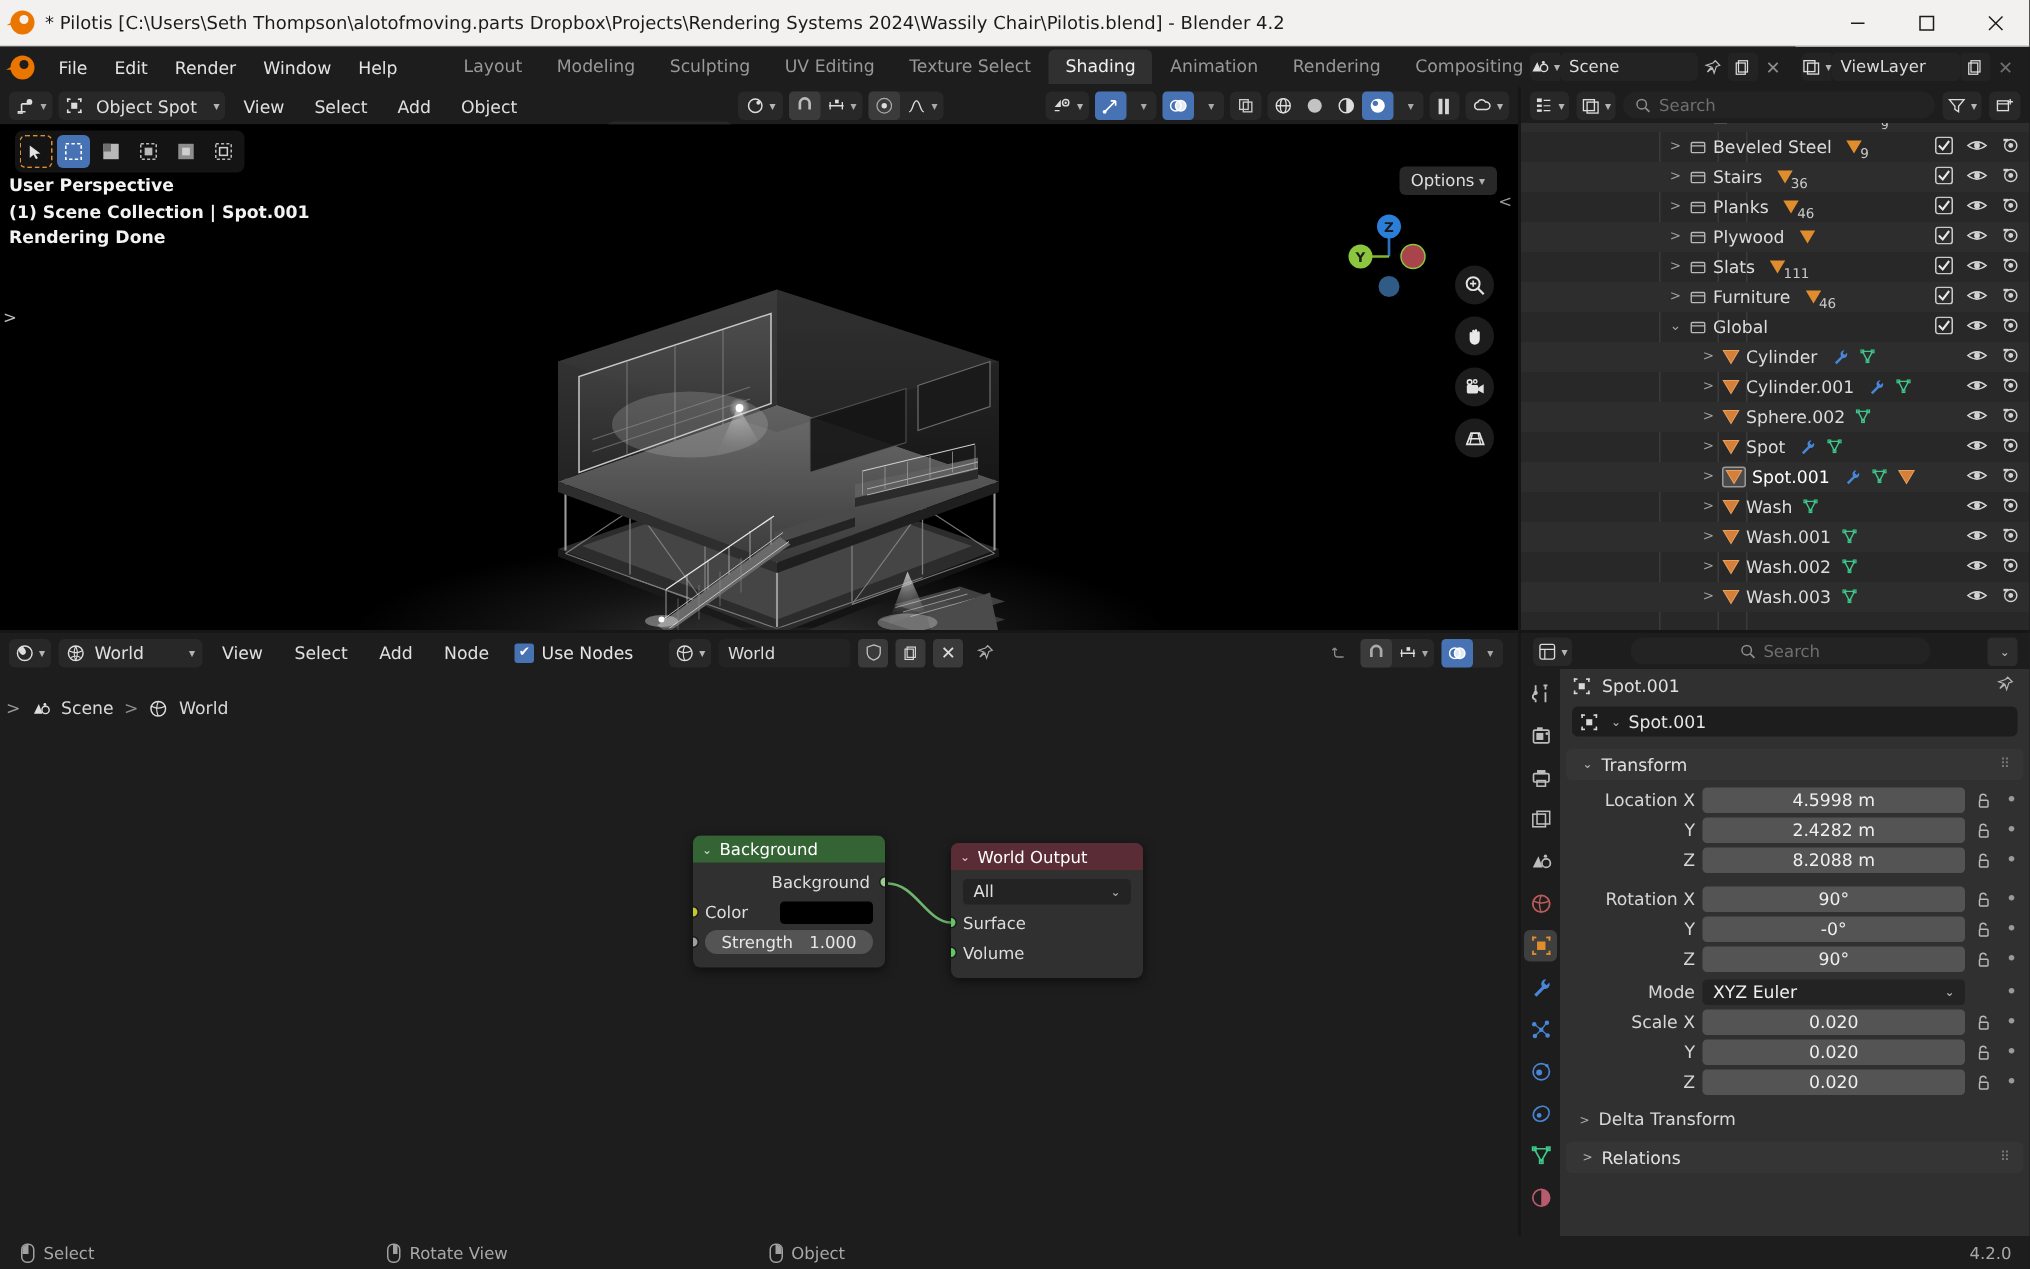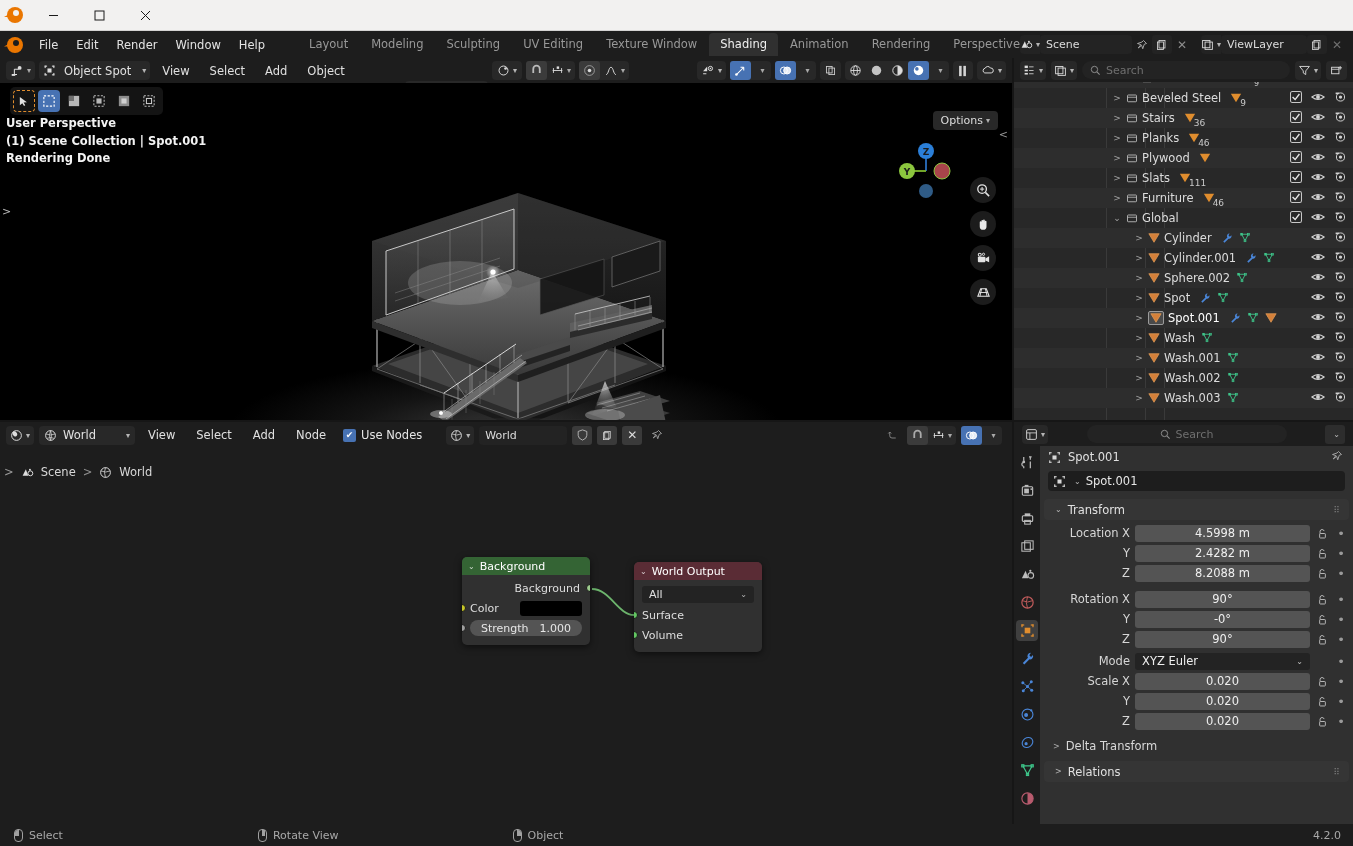--- a/index.html
+++ b/index.html
@@ -206,20 +206,21 @@
 </style>
 </head>
 <body>
 
 <div class="app">
 
   <div class="titlebar">
     <div class="tb-icon">
       <div class="blender-logo"></div>
     </div>
+    <div class="tb-title">* Pilotis [C:\Users\Seth Thompson\alotofmoving.parts Dropbox\Projects\Rendering Systems 2024\Wassily Chair\Pilotis.blend] - Blender 4.2</div>
     <div class="wincontrols">
       <div class="wc">
         <svg width="11" height="11" viewBox="0 0 11 11">
             <line x1="1" y1="5.5" x2="10" y2="5.5" stroke="#1b1b1b" stroke-width="1"></line>
           </svg>
       </div>
       <div class="wc">
         <svg width="11" height="11" viewBox="0 0 11 11">
             <rect x="1" y="1" width="9" height="9" fill="none" stroke="#1b1b1b" stroke-width="1"></rect>
           </svg>
@@ -240,25 +241,25 @@
     <div class="menu-item">File</div>
     <div class="menu-item">Edit</div>
     <div class="menu-item">Render</div>
     <div class="menu-item">Window</div>
     <div class="menu-item">Help</div>
     <div class="ws-tabs">
       <div class="ws-tab">Layout</div>
       <div class="ws-tab">Modeling</div>
       <div class="ws-tab">Sculpting</div>
       <div class="ws-tab">UV Editing</div>
-      <div class="ws-tab">Texture Window</div>
+      <div class="ws-tab">Texture Select</div>
       <div class="ws-tab active">Shading</div>
       <div class="ws-tab">Animation</div>
       <div class="ws-tab">Rendering</div>
-      <div class="ws-tab">Perspective</div>
+      <div class="ws-tab">Compositing</div>
       <div class="ws-tab">Geometry No</div>
     </div>
   </div>
 
   <div class="scene-block">
     <div class="icon-btn" style="border-radius:4px 0 0 4px;">
       <svg width="13" height="13" viewBox="0 0 16 16">
           <path d="M2 12 L6 4 L9 12 Z" fill="#ddd"></path>
           <circle cx="11.5" cy="9" r="3" fill="none" stroke="#ddd" stroke-width="1.2"></circle>
           <circle cx="11" cy="4.5" r="1.2" fill="#ddd"></circle>

